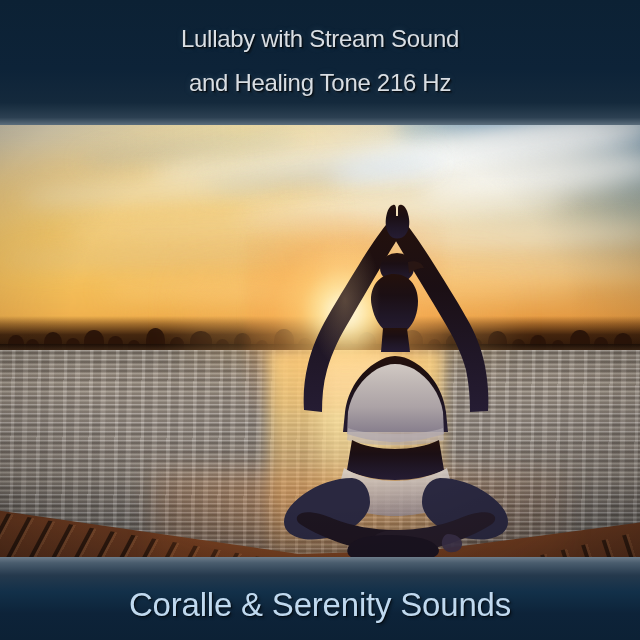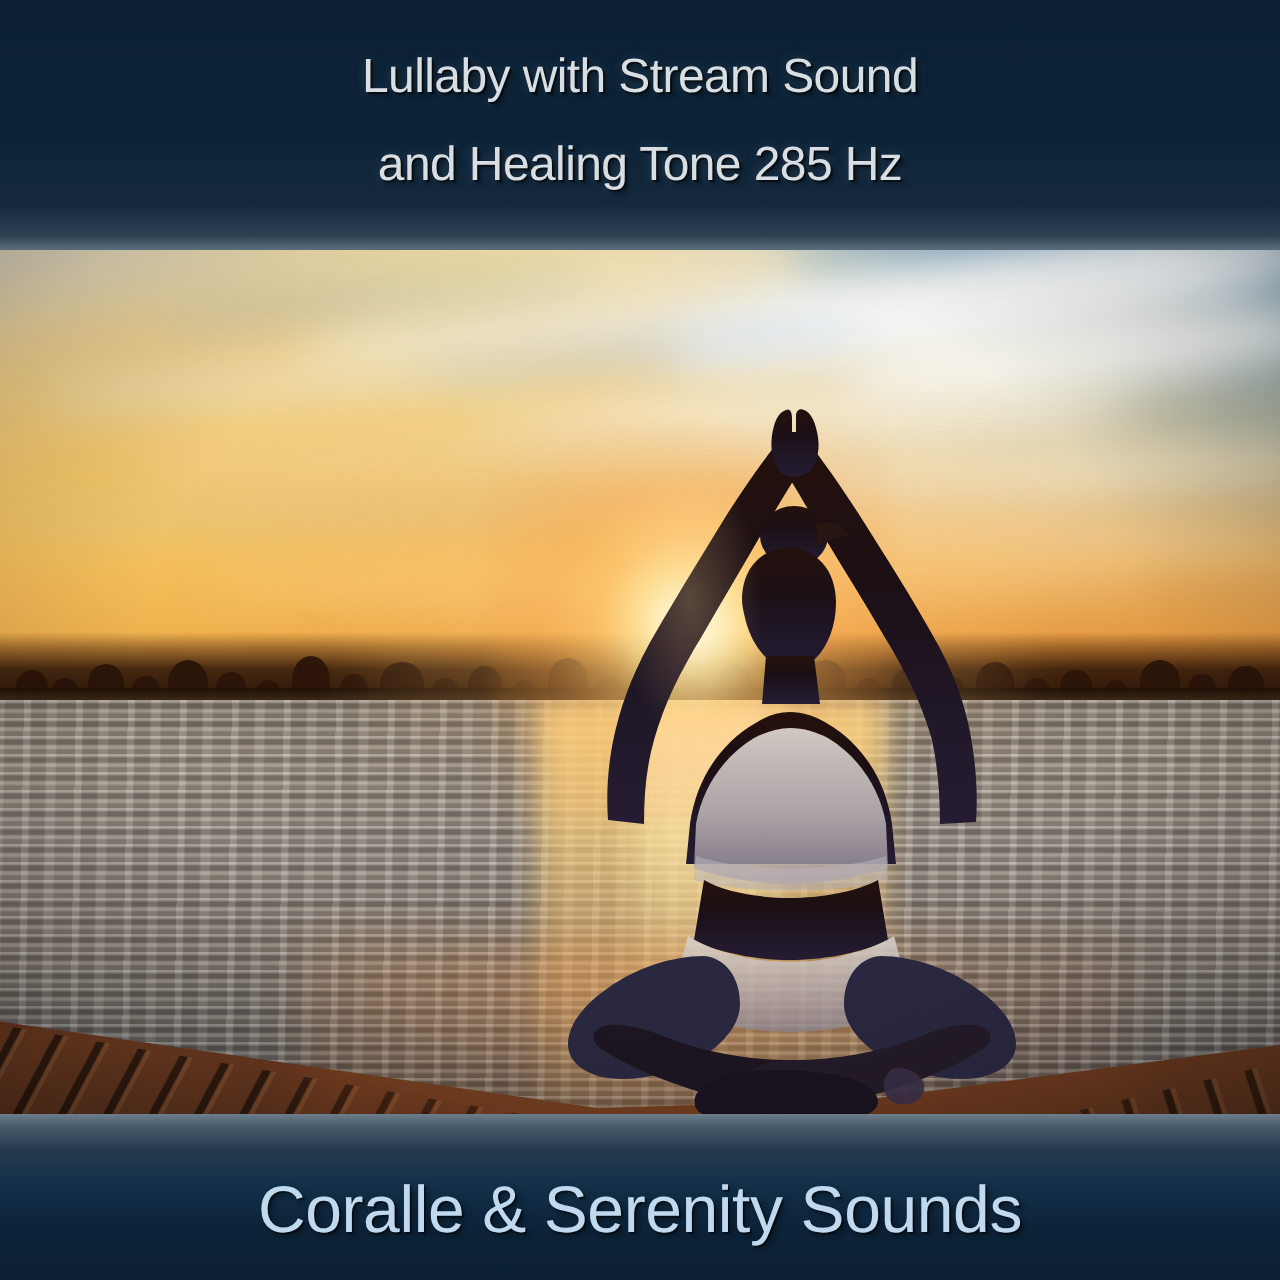--- a/index.html
+++ b/index.html
@@ -584,20 +584,20 @@
       <path d="M 448 534 C 456 534, 462 538, 462 544 C 462 550, 456 553, 449 552 C 444 551, 441 546, 442 541 C 443 537, 445 534, 448 534 Z" fill="#3a3048" opacity="0.9"></path>
 
       <ellipse cx="345" cy="300" rx="36" ry="70" fill="url(#rimGlow)" opacity="0.5"></ellipse>
     </svg>
 
     <div class="vignette"></div>
   </div>
 
   <div class="banner-top">
     <div class="title-line">Lullaby with Stream Sound</div>
-    <div class="title-line">and Healing Tone 285 Hz</div>
+    <div class="title-line">and Healing Tone 216 Hz</div>
   </div>
 
   <div class="banner-bottom">
     <div class="artist-line">Coralle &amp; Serenity Sounds</div>
   </div>
 
 </div>
 
 </body></html>

